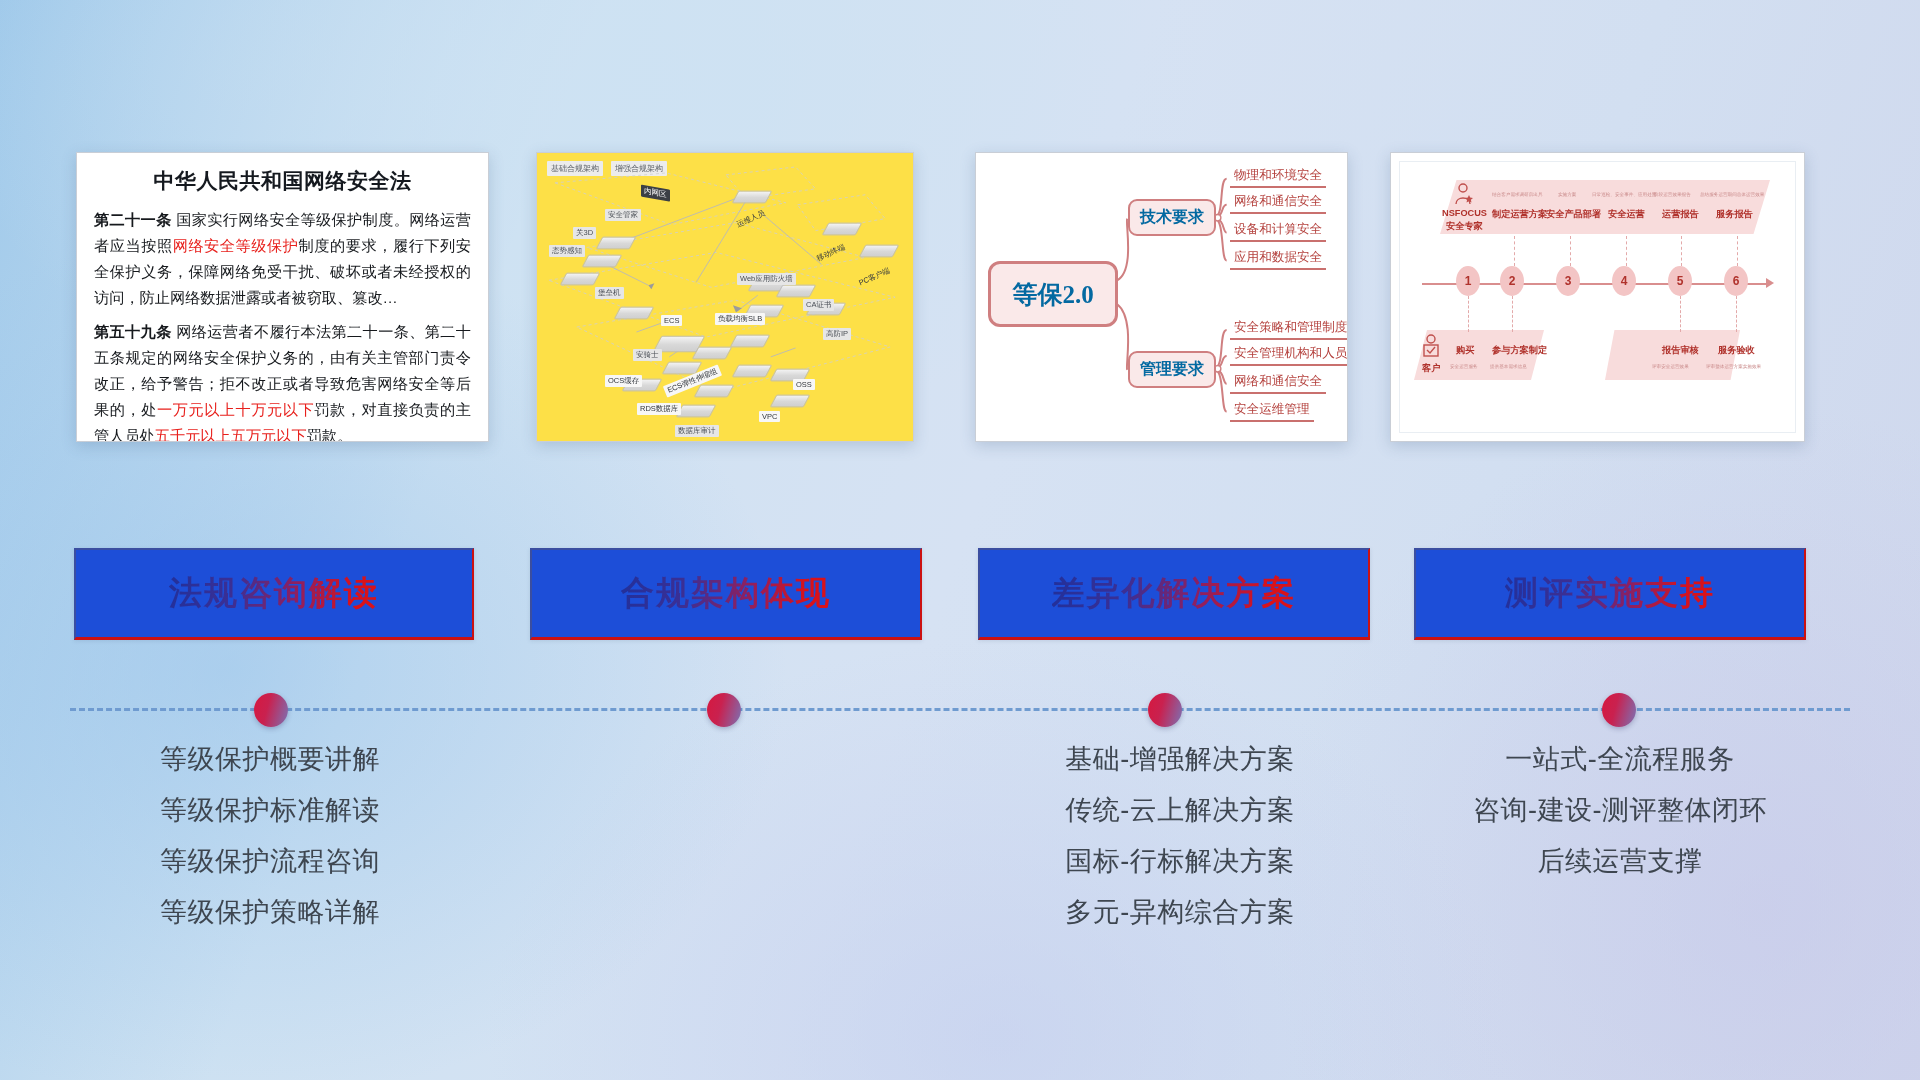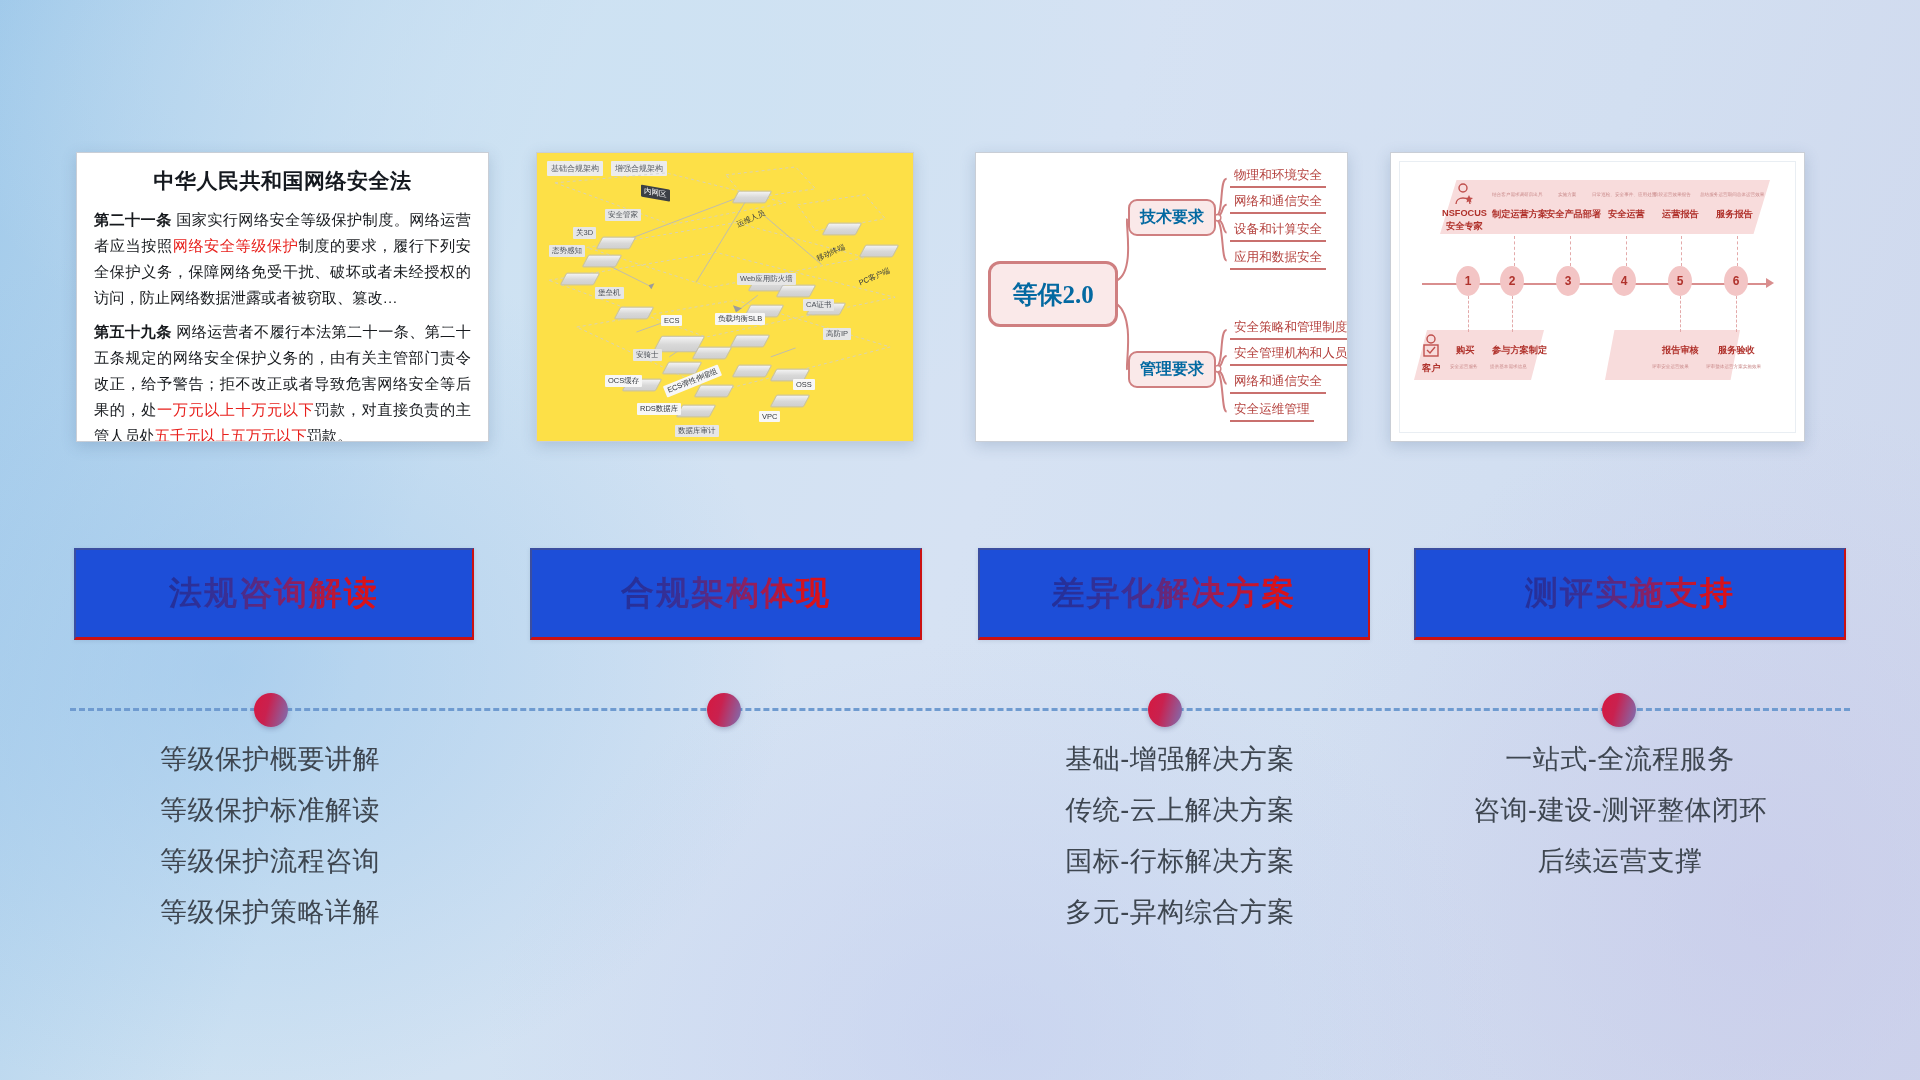--- a/index.html
+++ b/index.html
@@ -168,21 +168,21 @@
     border-top: 2px solid #3b4ea0;
     border-left: 2px solid #3b4ea0;
     border-right: 2px solid #cc1111;
     border-bottom: 3px solid #cc1111;
     display: flex; align-items: center; justify-content: center;
     box-shadow: 0 1px 4px rgba(60,90,130,0.15);
   }
   .title-box.t1 { left: 74px;   width: 400px; }
   .title-box.t2 { left: 530px;  width: 392px; }
   .title-box.t3 { left: 978px;  width: 392px; }
-  .title-box.t4 { left: 1414px; width: 432px; }
+  .title-box.t4 { left: 1414px; width: 392px; }
   .title-text {
     font-size: 33px;
     font-weight: bold;
     letter-spacing: 2px;
     background: linear-gradient(95deg, #22309b 0%, #3b2f94 30%, #8e2060 60%, #d9121a 88%);
     -webkit-background-clip: text;
     background-clip: text;
     color: transparent;
     -webkit-text-fill-color: transparent;
   }

